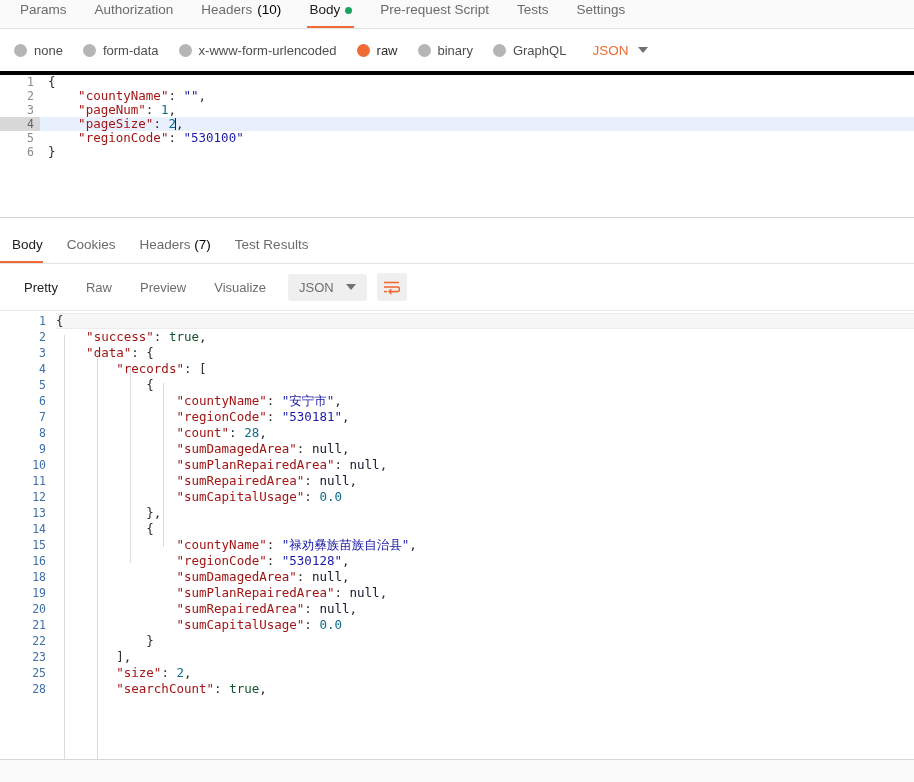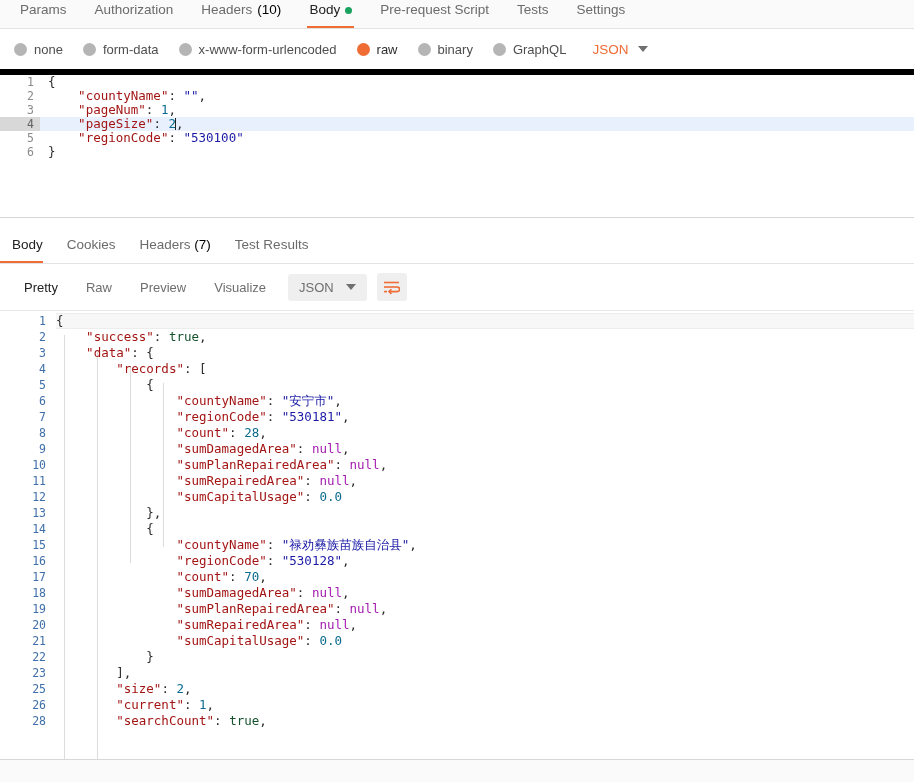--- a/index.html
+++ b/index.html
@@ -72,21 +72,21 @@
     background: #1aa260;
     display: inline-block;
   }
 
   
   .body-type-row {
     height: 46px;
     display: flex;
     align-items: center;
     padding-left: 14px;
-    border-bottom: 6px solid #000000;
+    border-bottom: 4px solid #000000;
     box-sizing: border-box;
     background: #ffffff;
   }
   .radio-opt {
     display: flex;
     align-items: center;
     gap: 7px;
     margin-right: 20px;
     cursor: pointer;
     font-size: 13px;
@@ -158,21 +158,21 @@
   .ctext {
     flex: 1 1 auto;
     white-space: pre;
     padding-left: 8px;
     color: #2a2a2a;
   }
   .tok-key { color: #a31515; }
   .tok-str { color: #1a1aa6; }
   .tok-num { color: #0b6a8f; }
   .tok-bool { color: #14532d; }
-  .tok-null { color: #a21caf; }
+  .tok-null { color: #0f172a; }
   .tok-punct { color: #2a2a2a; }
   .caret {
     display: inline-block;
     width: 1px;
     height: 12px;
     background: #222;
     vertical-align: -2px;
     margin: 0 -0.5px;
   }
 
@@ -502,24 +502,20 @@
         </div>
         <div class="cline">
           <div class="gutter">15</div>
           <div class="ctext">                <span class="tok-key">"countyName"</span><span class="tok-punct">: </span><span class="tok-str">"禄劝彝族苗族自治县"</span><span class="tok-punct">,</span></div>
         </div>
         <div class="cline">
           <div class="gutter">16</div>
           <div class="ctext">                <span class="tok-key">"regionCode"</span><span class="tok-punct">: </span><span class="tok-str">"530128"</span><span class="tok-punct">,</span></div>
         </div>
         <div class="cline">
-          <div class="gutter">17</div>
-          <div class="ctext">                <span class="tok-key">"count"</span><span class="tok-punct">: </span><span class="tok-num">70</span><span class="tok-punct">,</span></div>
-        </div>
-        <div class="cline">
           <div class="gutter">18</div>
           <div class="ctext">                <span class="tok-key">"sumDamagedArea"</span><span class="tok-punct">: </span><span class="tok-null">null</span><span class="tok-punct">,</span></div>
         </div>
         <div class="cline">
           <div class="gutter">19</div>
           <div class="ctext">                <span class="tok-key">"sumPlanRepairedArea"</span><span class="tok-punct">: </span><span class="tok-null">null</span><span class="tok-punct">,</span></div>
         </div>
         <div class="cline">
           <div class="gutter">20</div>
           <div class="ctext">                <span class="tok-key">"sumRepairedArea"</span><span class="tok-punct">: </span><span class="tok-null">null</span><span class="tok-punct">,</span></div>
@@ -532,24 +528,20 @@
           <div class="gutter">22</div>
           <div class="ctext">            <span class="tok-punct">}</span></div>
         </div>
         <div class="cline">
           <div class="gutter">23</div>
           <div class="ctext">        <span class="tok-punct">],</span></div>
         </div>
         <div class="cline">
           <div class="gutter">25</div>
           <div class="ctext">        <span class="tok-key">"size"</span><span class="tok-punct">: </span><span class="tok-num">2</span><span class="tok-punct">,</span></div>
-        </div>
-        <div class="cline">
-          <div class="gutter">26</div>
-          <div class="ctext">        <span class="tok-key">"current"</span><span class="tok-punct">: </span><span class="tok-num">1</span><span class="tok-punct">,</span></div>
         </div>
         <div class="cline">
           <div class="gutter">28</div>
           <div class="ctext">        <span class="tok-key">"searchCount"</span><span class="tok-punct">: </span><span class="tok-bool">true</span><span class="tok-punct">,</span></div>
         </div>
 
       </div>
     </div>
 
     <div class="footer-band"></div>

